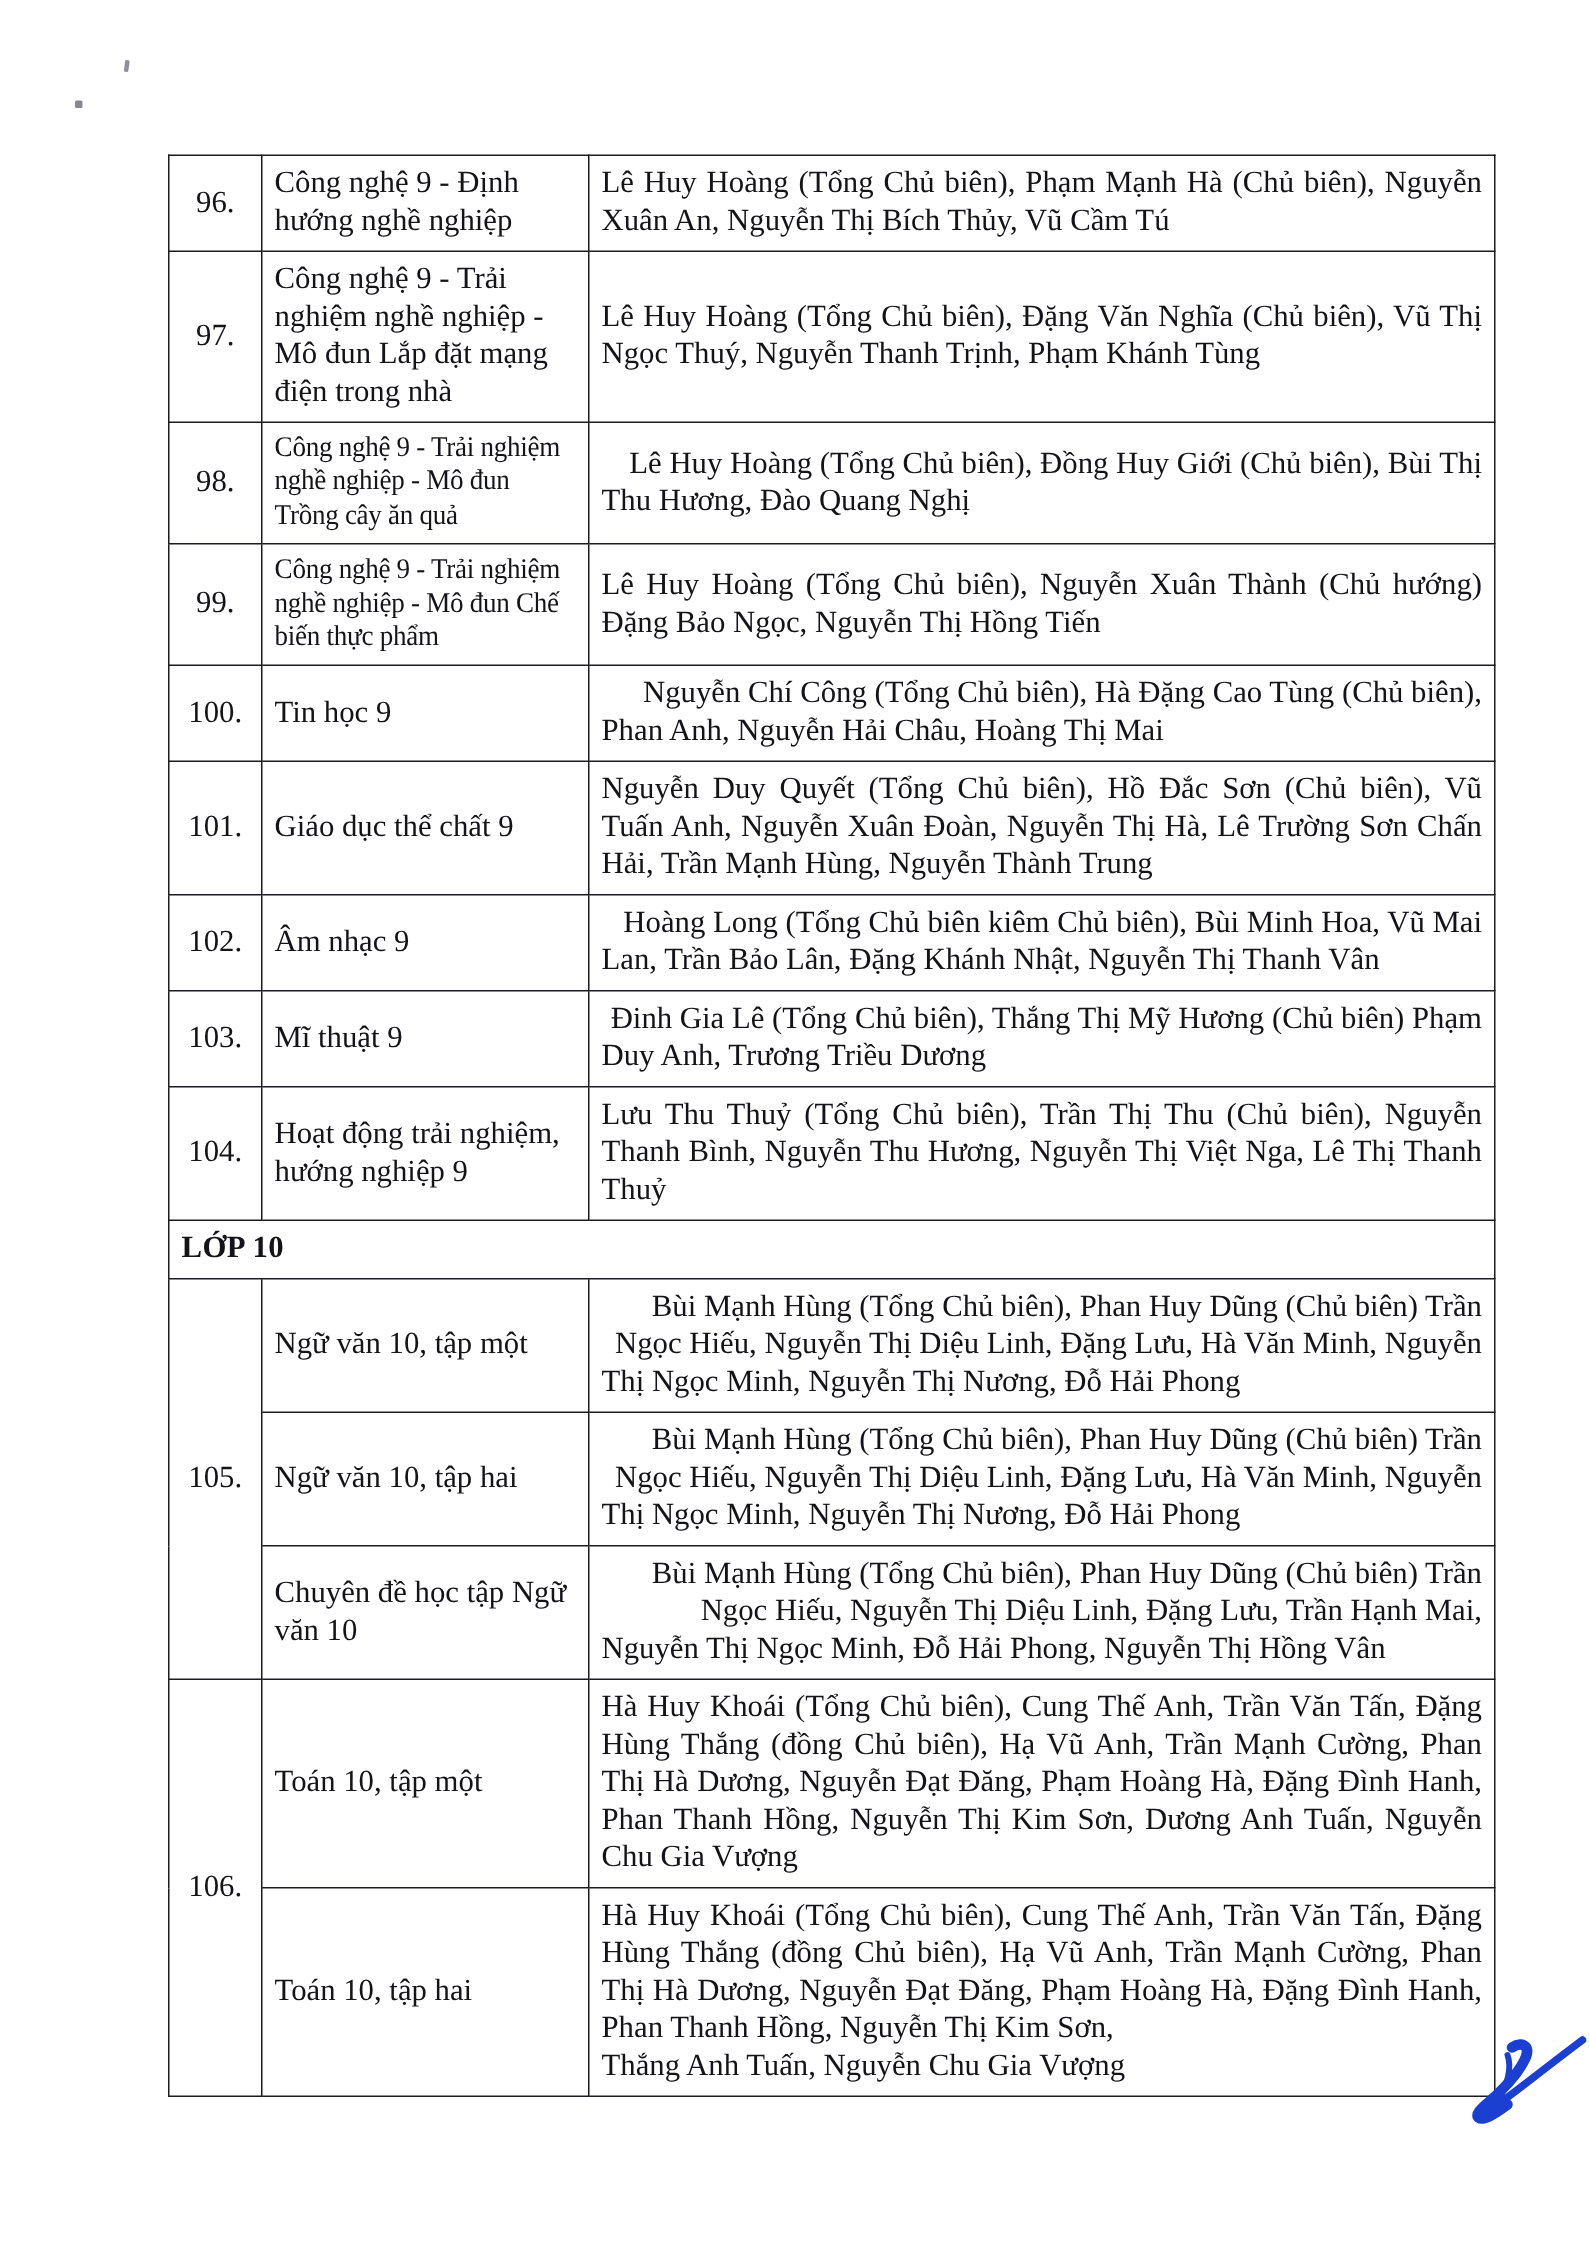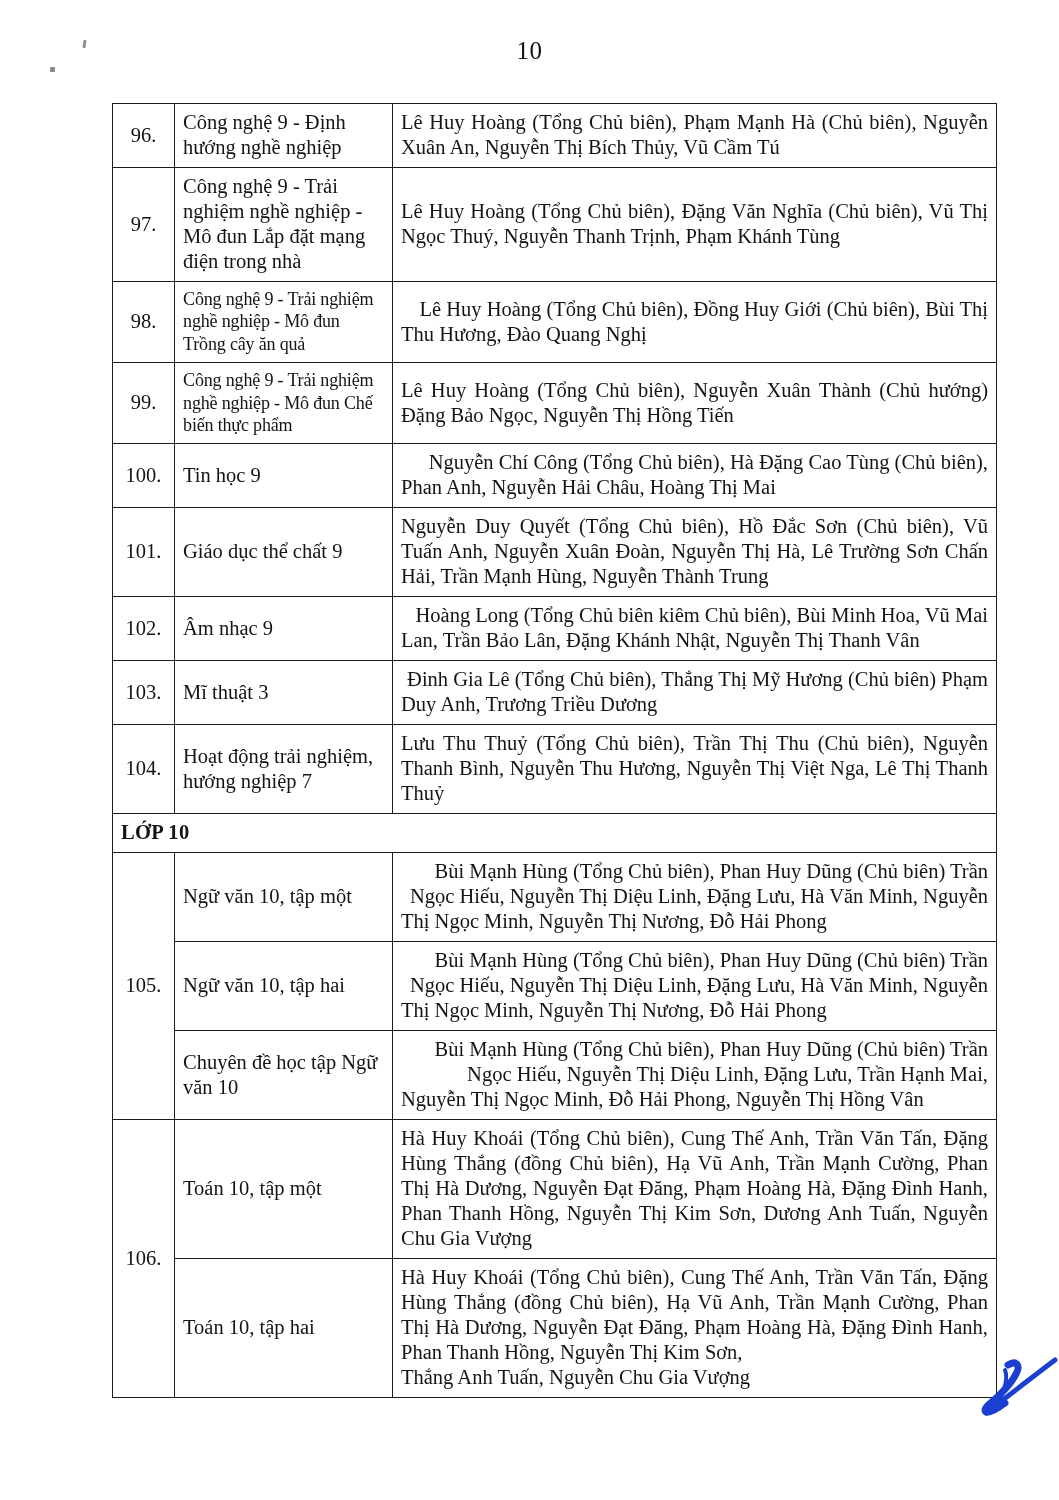--- a/index.html
+++ b/index.html
@@ -116,21 +116,20 @@
   }
 </style>
 </head>
 <body>
 
 <div class="page">
 
   <div class="speck speck-a"></div>
   <div class="speck speck-b"></div>
 
-  <div class="page-number">10</div>
 
   <div class="table-wrap">
     <table class="doc-table">
       <colgroup>
         <col class="c-no">
         <col class="c-name">
         <col class="c-auth">
       </colgroup>
       <tbody>
 
@@ -171,27 +170,27 @@
         </tr>
 
         <tr>
           <td class="no">102.</td>
           <td class="name">Âm nhạc 9</td>
           <td class="auth nojust">Hoàng Long (Tổng Chủ biên kiêm Chủ biên), Bùi Minh Hoa, Vũ Mai Lan, Trần Bảo Lân, Đặng Khánh Nhật, Nguyễn Thị Thanh Vân</td>
         </tr>
 
         <tr>
           <td class="no">103.</td>
-          <td class="name">Mĩ thuật 3</td>
+          <td class="name">Mĩ thuật 9</td>
           <td class="auth nojust">Đinh Gia Lê (Tổng Chủ biên), Thắng Thị Mỹ Hương (Chủ biên) Phạm Duy Anh, Trương Triều Dương</td>
         </tr>
 
         <tr>
           <td class="no">104.</td>
-          <td class="name">Hoạt động trải nghiệm, hướng nghiệp 7</td>
+          <td class="name">Hoạt động trải nghiệm, hướng nghiệp 9</td>
           <td class="auth">Lưu Thu Thuỷ (Tổng Chủ biên), Trần Thị Thu (Chủ biên), Nguyễn Thanh Bình, Nguyễn Thu Hương, Nguyễn Thị Việt Nga, Lê Thị Thanh Thuỷ</td>
         </tr>
 
         <tr>
           <td class="group" colspan="3">LỚP 10</td>
         </tr>
 
         <tr>
           <td class="no" rowspan="3">105.</td>
           <td class="name">Ngữ văn 10, tập một</td>

